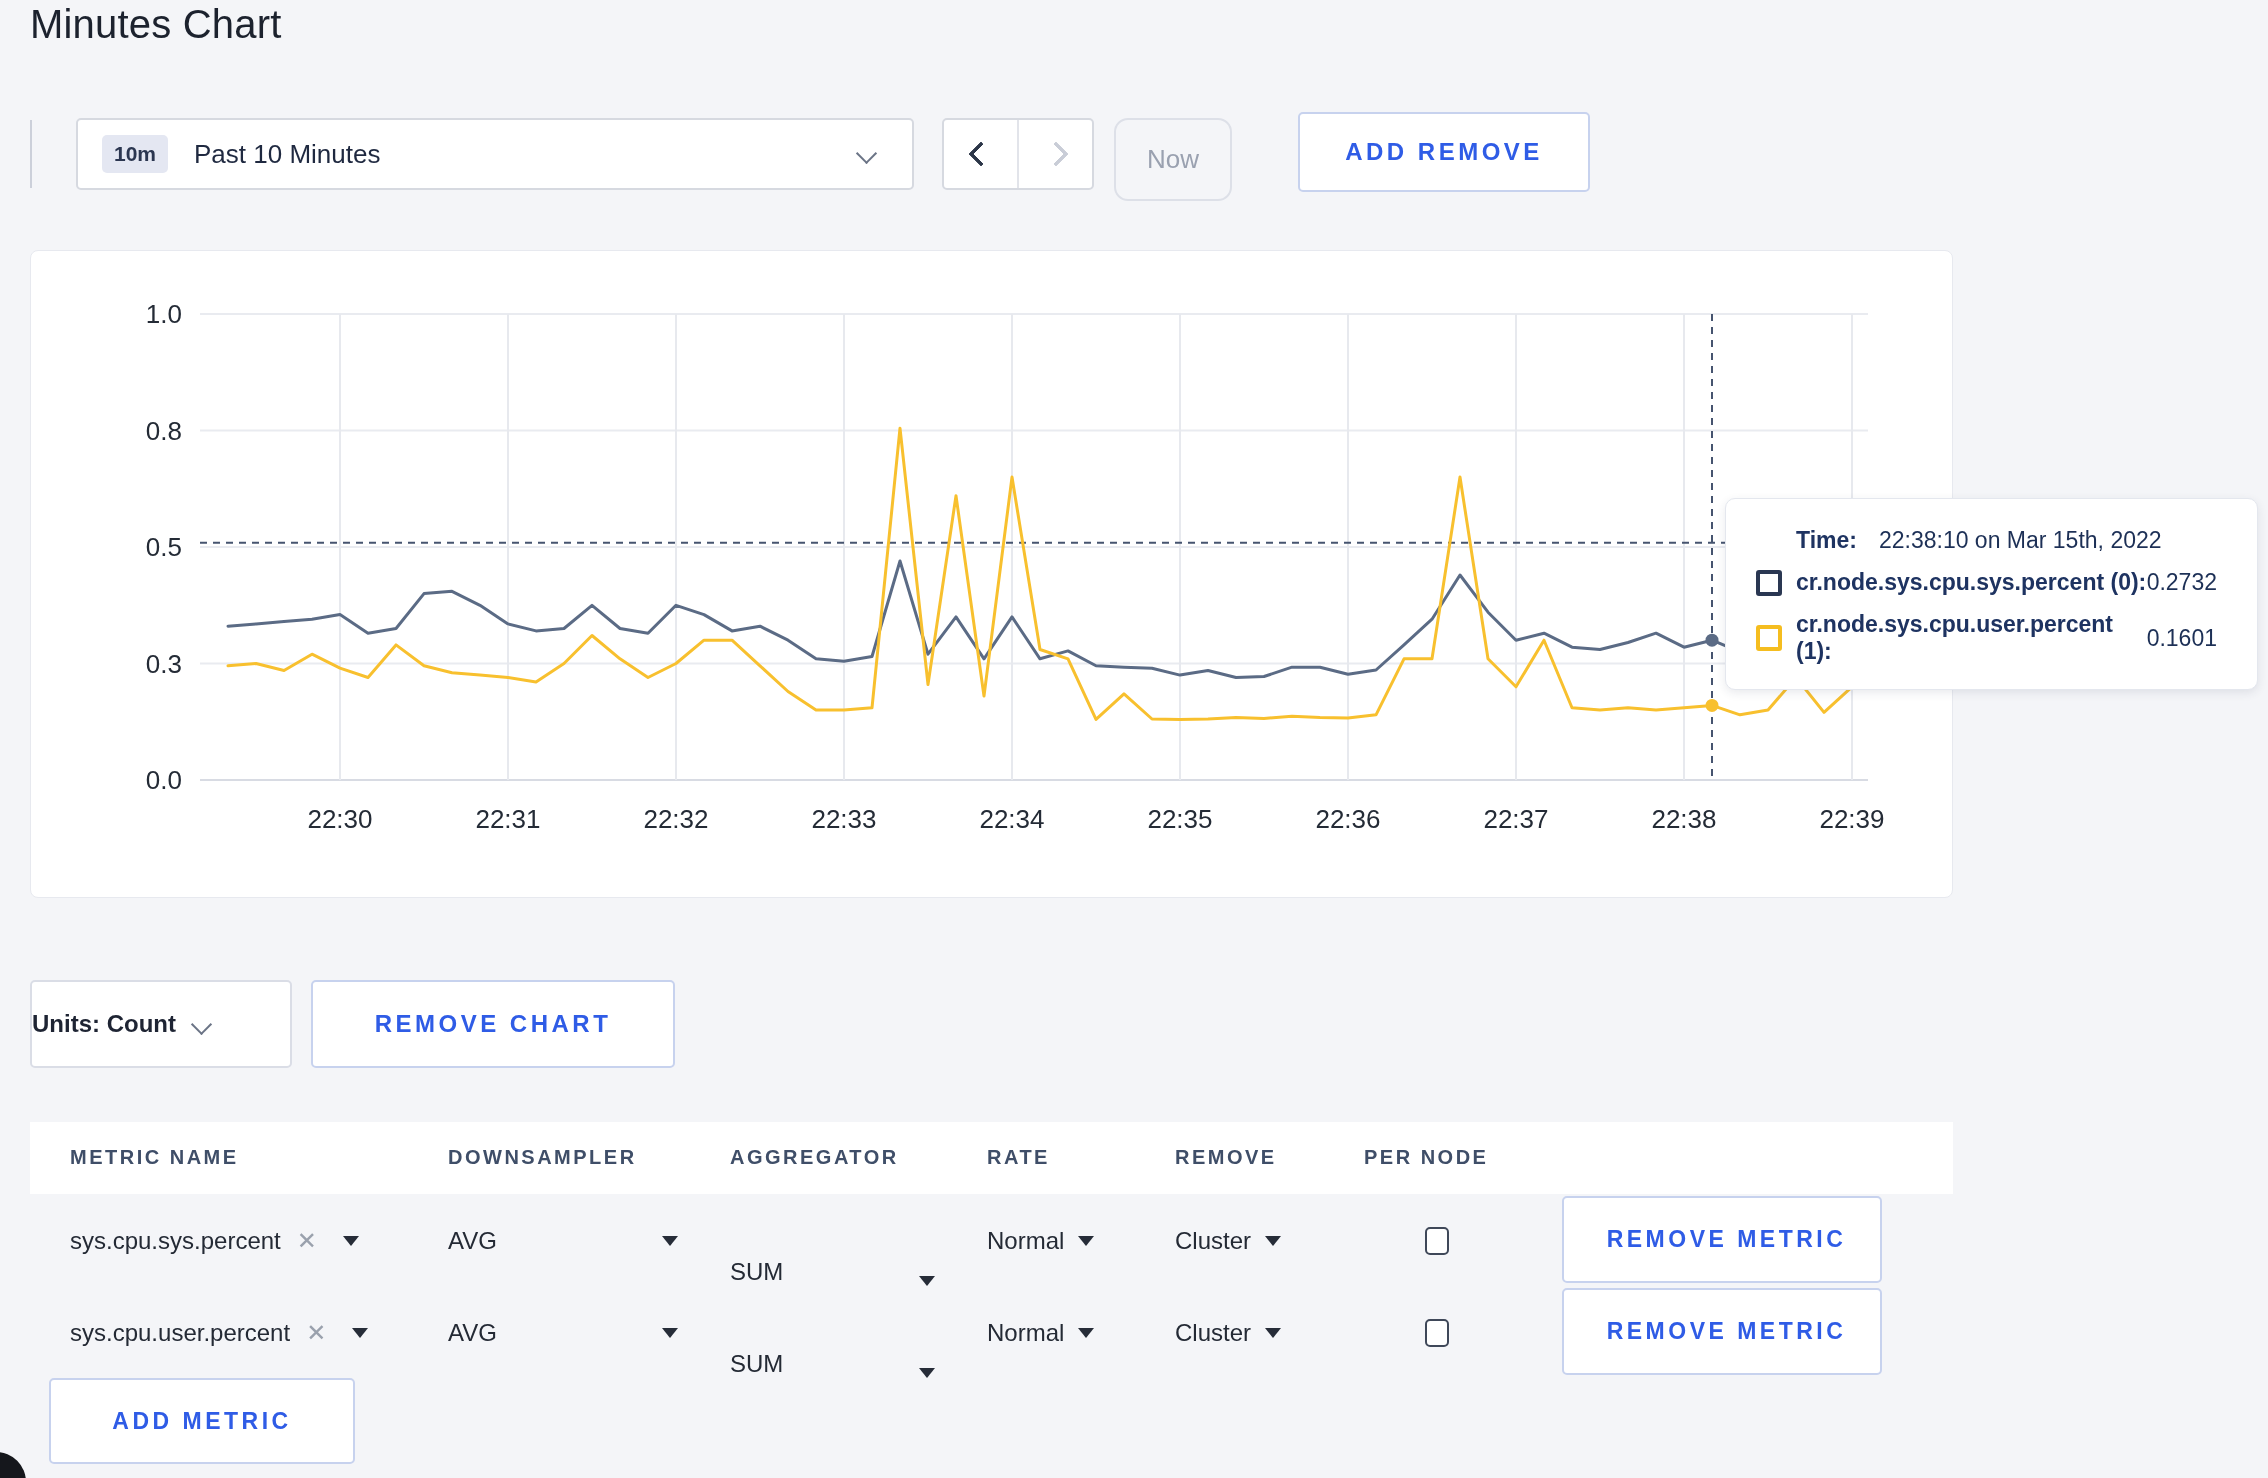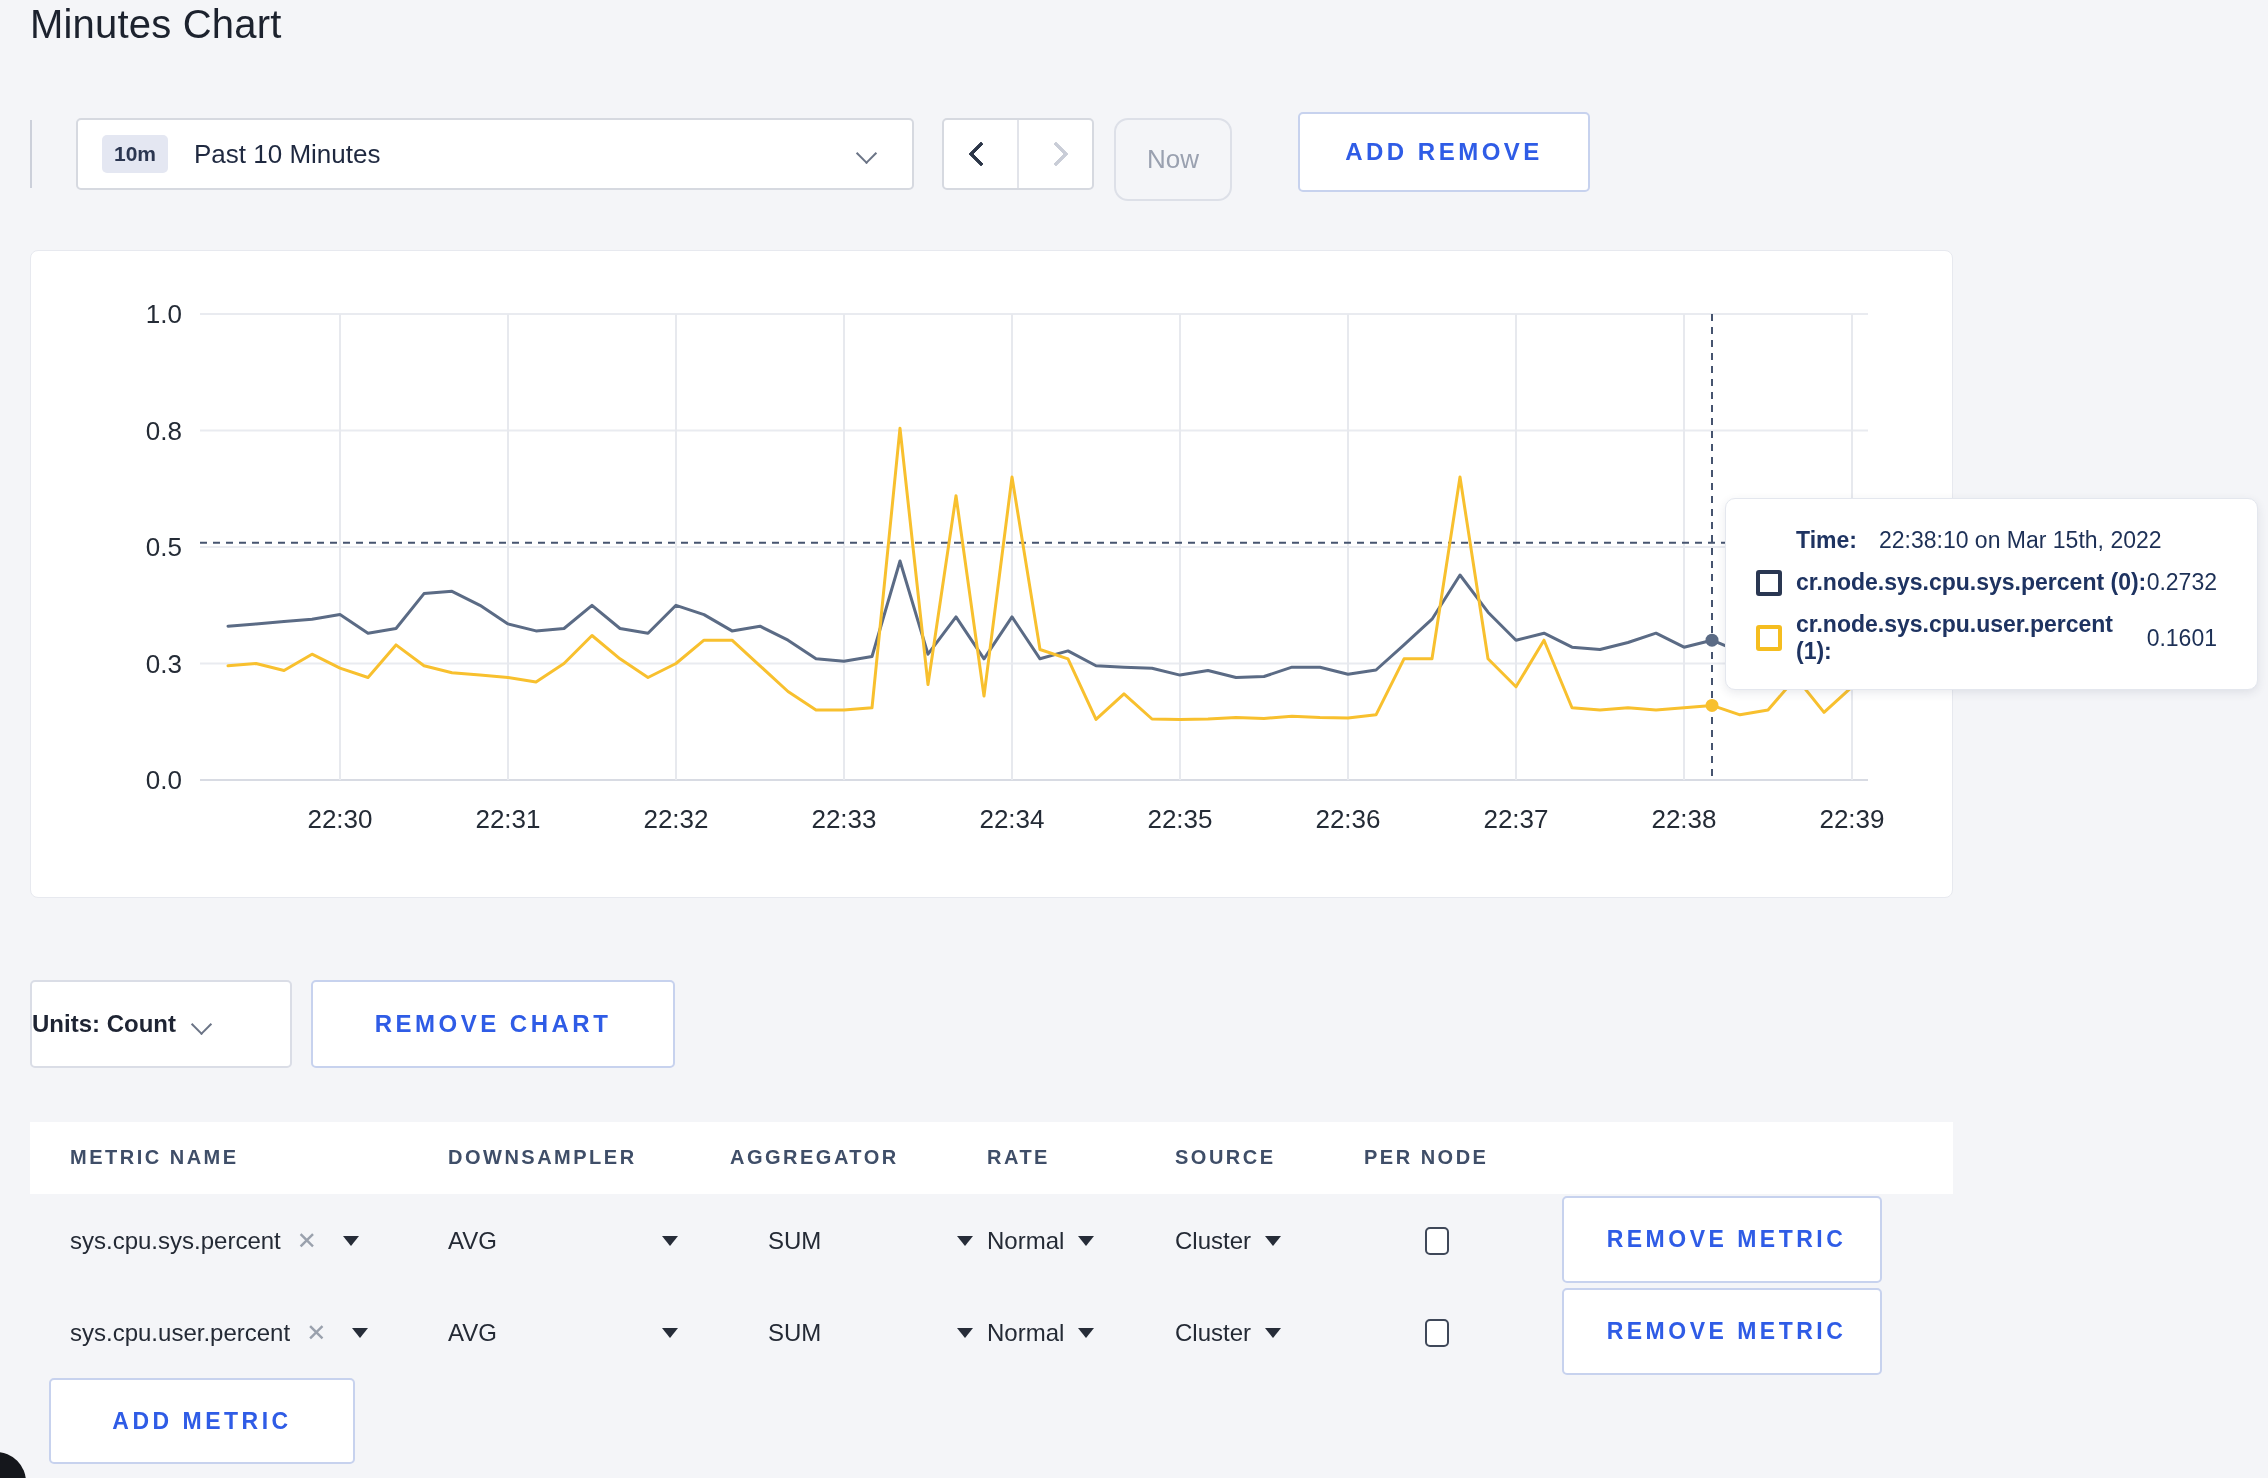--- a/index.html
+++ b/index.html
@@ -97,21 +97,21 @@
 
   .metric-row{position:absolute;left:30px;width:1923px;height:90px;}
   .row-0{top:1196px;} .row-1{top:1288px;}
   .cell{position:absolute;top:0;height:90px;display:flex;align-items:center;font-size:24px;color:#242a35;}
   .cell-name{left:40px;}
   .cell-name .x-icon{margin-left:16px;color:#9aa1ad;font-size:24px;cursor:pointer;}
   .caret{width:0;height:0;border-left:8px solid transparent;border-right:8px solid transparent;border-top:10px solid #262c38;display:inline-block;}
   .cell-name .caret{margin-left:26px;}
   .cell-down{left:418px;width:230px;cursor:pointer;}
   .cell-down .caret{margin-left:auto;}
-  .cell-agg{left:738px;width:205px;cursor:pointer;}
+  .cell-agg{left:700px;width:205px;cursor:pointer;align-items:flex-end;}
   .cell-agg .caret{margin-left:auto;}
   .cell-rate{left:957px;cursor:pointer;} .cell-rate .caret{margin-left:14px;}
   .cell-src{left:1145px;cursor:pointer;} .cell-src .caret{margin-left:14px;}
   .cell-node{left:1395px;}
   .checkbox{width:20px;height:24px;background:#fff;border:2.5px solid #3f4859;border-radius:5px;cursor:pointer;}
   .remove-metric{position:absolute;left:1532px;top:0;width:320px;height:87px;font-size:23px;padding-left:15px;}
   .add-metric{position:absolute;left:49px;top:1378px;width:306px;height:86px;font-size:23px;}
 
   
   .chat-frag{position:absolute;left:-34px;top:1452px;width:60px;height:60px;border-radius:50%;background:#15171c;}
@@ -204,21 +204,21 @@
     <span class="units-label">Units: Count</span>
     <span class="chev"></span>
   </div>
   <button class="btn-blue remove-chart">REMOVE CHART</button>
 
   <div class="table-header">
     <span class="th th0">METRIC NAME</span>
     <span class="th th1">DOWNSAMPLER</span>
     <span class="th th2">AGGREGATOR</span>
     <span class="th th3">RATE</span>
-    <span class="th th4">SOURCE</span>
+    <span class="th th4">REMOVE</span>
     <span class="th th5">PER NODE</span>
   </div>
 
   <div class="metric-row row-0">
     <div class="cell cell-name">
       <span>sys.cpu.sys.percent</span>
       <span class="x-icon">✕</span>
       <span class="caret"></span>
     </div>
     <div class="cell cell-down">

